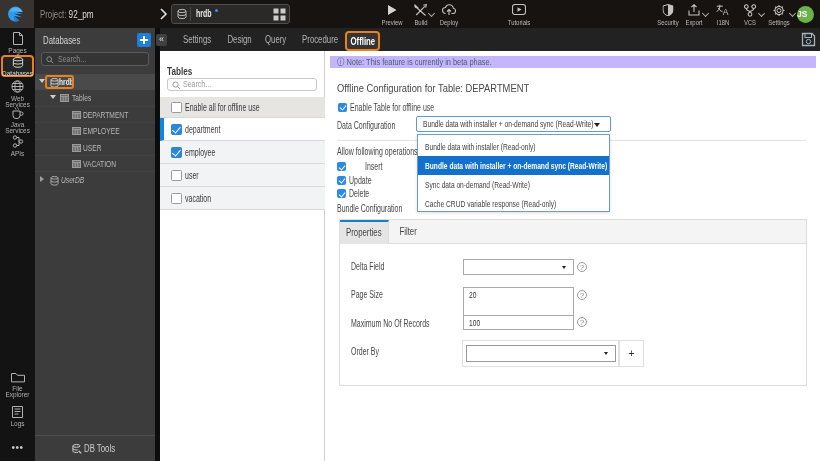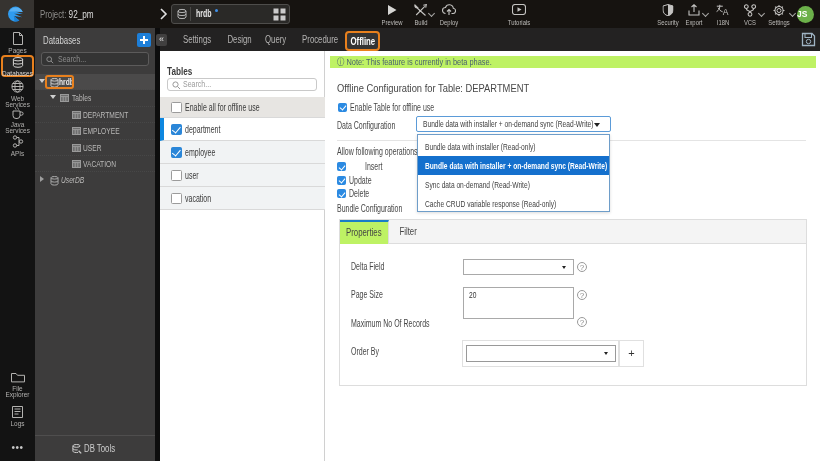--- a/index.html
+++ b/index.html
@@ -71,34 +71,34 @@
 
 .cb { width:11px; height:11px; border:1px solid #9b9b9b; border-radius:1.5px; background:#fff; position:relative; }
 .cb.on { background:#2a86d8; border-color:#2a86d8; }
 .cb.on:after { content:""; position:absolute; left:2.5px; top:0.8px; width:4px; height:6.5px; border:solid #fff; border-width:0 1.6px 1.6px 0; transform:rotate(40deg); }
 .cbs { width:9px; height:9px; border:1px solid #999; border-radius:1.5px; background:#fff; position:relative; }
 .cbs.on { background:#2b8ae2; border-color:#2b8ae2; }
 .cbs.on:after { content:""; position:absolute; left:2px; top:0.5px; width:3px; height:5px; border:solid #fff; border-width:0 1.4px 1.4px 0; transform:rotate(40deg); }
 
 
 #cfg { position:absolute; left:165px; top:0; width:495px; height:410px; }
-#notebar { position:absolute; left:5px; top:5px; width:486px; height:12px; background:#bef264; color:#49616e; font-size:9.5px; line-height:12px; padding-left:7px; }
+#notebar { position:absolute; left:5px; top:5px; width:486px; height:12px; background:#c4b5fd; color:#49616e; font-size:9.5px; line-height:12px; padding-left:7px; }
 #cfg h2 { position:absolute; left:12px; top:31px; font-size:11px; font-weight:normal; color:#474747; }
 .frow { position:absolute; font-size:10px; color:#474747; }
 #cfghr { position:absolute; left:12px; top:89px; width:469px; height:1px; background:#e4e4e4; }
 #dcsel { position:absolute; left:90.5px; top:65px; width:195px; height:16px; border:1px solid #5b9bd8; border-radius:2px; background:#fff; font-size:9.5px; color:#3d3d3d; line-height:14px; padding-left:6px; }
 #dcsel .ar { position:absolute; right:10px; top:5.5px; width:0; height:0; border-left:3px solid transparent; border-right:3px solid transparent; border-top:4px solid #222; }
 #ddown { position:absolute; left:92px; top:83px; width:193px; height:78px; background:#fff; border:1px solid #6e9dc9; box-shadow:0 1px 3px rgba(0,0,0,.15); z-index:5; }
 .dopt { position:absolute; left:0; width:191px; height:19px; line-height:19px; font-size:9.5px; color:#3f3f3f; padding-left:7px; }
 .dopt.sel { background:#1470cd; color:#fff; font-weight:bold; }
 
 
 #bpanel { position:absolute; left:14px; top:168px; width:468px; height:167px; border:1px solid #ddd; background:#fff; }
 #btabs { position:absolute; left:0; top:0; width:466px; height:24px; background:#f4f4f4; border-bottom:1px solid #ddd; }
-#btab1 { position:absolute; left:0; top:0; width:49px; height:24px; background:#bef264; border-top:2px solid #1a7dc8; border-right:1px solid #ddd; text-align:center; line-height:21px; font-size:10px; color:#444; }
+#btab1 { position:absolute; left:0; top:0; width:49px; height:24px; background:#e5e5e5; border-top:2px solid #1a7dc8; border-right:1px solid #ddd; text-align:center; line-height:21px; font-size:10px; color:#444; }
 #btab2 { position:absolute; left:49px; top:0; width:38px; height:24px; text-align:center; line-height:23px; font-size:10px; color:#444; }
 .blbl { position:absolute; left:11px; font-size:10px; color:#474747; }
 .bfield { position:absolute; left:123px; background:#fff; border:1px solid #a9a9a9; font-size:9.5px; color:#333; line-height:14px; padding-left:5px; }
 .q { position:absolute; width:10px; height:10px; border:1px solid #9a9a9a; border-radius:50%; color:#8a8a8a; font-size:8px; text-align:center; line-height:9.5px; }
 .selar { position:absolute; right:7px; top:6px; width:0; height:0; border-left:2.5px solid transparent; border-right:2.5px solid transparent; border-top:3.5px solid #222; }
 </style>
 </head>
 <body>
 
 <div class="abs" id="topbar"></div>
@@ -406,20 +406,21 @@
       <div id="btab2"><span class="t tc x78">Filter</span></div>
       <div class="blbl" style="top:41px;"><span class="t">Delta Field</span></div>
       <div class="bfield" style="top:39px;width:111px;height:16px;">
           <div class="selar"></div>
         </div>
       <div class="q" style="left:237px;top:42px;">?</div>
       <div class="blbl" style="top:69px;"><span class="t">Page Size</span></div>
       <div class="bfield" style="top:67px;width:111px;height:32px;"><span class="t">20</span></div>
       <div class="q" style="left:237px;top:70px;">?</div>
       <div class="blbl" style="top:98px;"><span class="t">Maximum No Of Records</span></div>
+      <div class="bfield" style="top:95px;width:111px;height:15px;"><span class="t">100</span></div>
       <div class="q" style="left:237px;top:97px;">?</div>
       <div class="blbl" style="top:126px;"><span class="t">Order By</span></div>
       <div style="position:absolute;left:122px;top:120px;width:157px;height:27px;border:1px solid #e0e0e0;">
         <div class="bfield" style="left:3px;top:4px;width:150px;height:17px;border-color:#999;">
             <div class="selar" style="top:6px;"></div>
           </div>
       </div>
       <div style="position:absolute;left:279px;top:120px;width:25px;height:27px;border:1px solid #e0e0e0;text-align:center;line-height:25px;color:#333;font-size:11px;">+</div>
     </div>
   </div>

